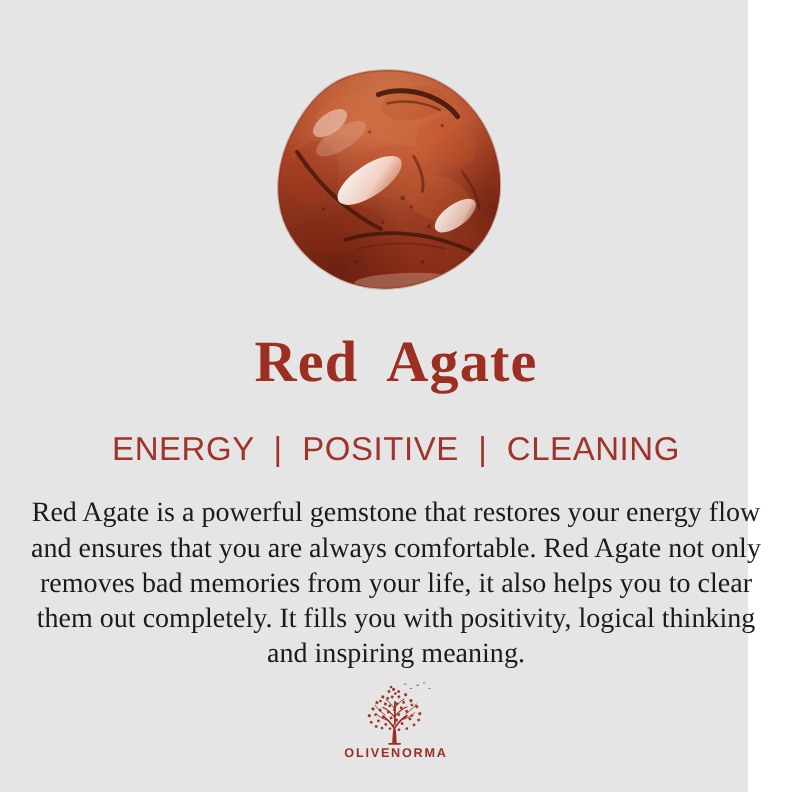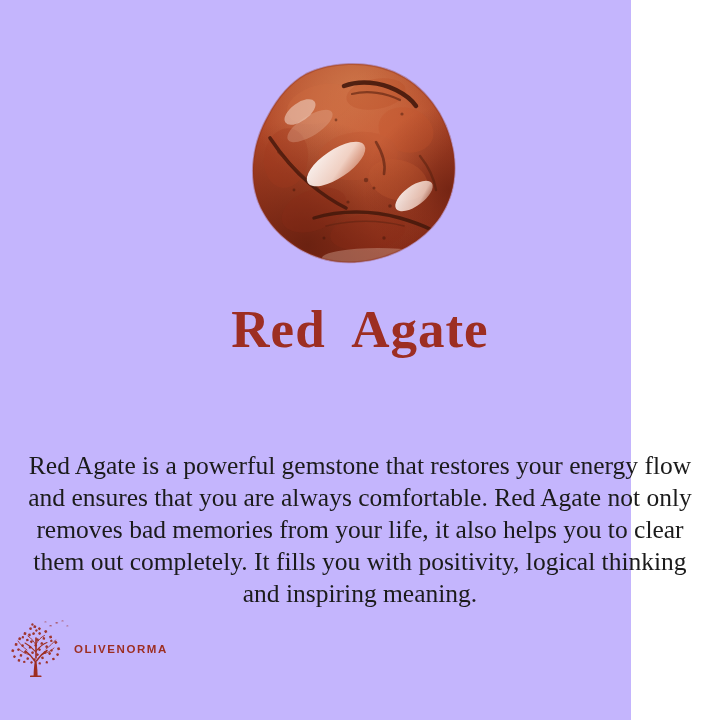--- a/index.html
+++ b/index.html
@@ -9,23 +9,23 @@
   }
   body {
     width: 720px;
     height: 720px;
     overflow: hidden;
     font-family: "Liberation Serif", serif;
     -webkit-font-smoothing: antialiased;
   }
   .card {
     position: relative;
-    width: 631px;
+    width: 680px;
     height: 720px;
-    background: #c4b5fd;
+    background: #e5e5e5;
     box-sizing: border-box;
   }
 
   
   .stone-area {
     position: absolute;
     left: 0;
     top: 0;
     width: 720px;
     height: 285px;
@@ -84,21 +84,21 @@
     color: #1b1b1b;
   }
 
   
   .brand {
     position: absolute;
     left: 0;
     top: 618px;
     width: 720px;
     display: flex;
-    flex-direction: row;
+    flex-direction: column;
     align-items: center;
   }
   .brand-mark { width: 74px; height: 60px; display: block; }
   .brand-name {
     margin-top: 1px;
     font-family: "Liberation Sans", sans-serif;
     font-weight: bold;
     font-size: 11.5px;
     letter-spacing: 1.6px;
     color: #9d2e22;
@@ -223,20 +223,21 @@
         <path d="M58 14 C82 2 118 0 146 12 C176 25 199 55 205 90
                  C211 124 200 154 177 174 C152 196 116 206 85 201
                  C55 196 27 176 13 148 C0 121 3 86 20 56
                  C30 37 42 23 58 14 Z" fill="none" stroke="#8c2e1a" stroke-width="2" opacity="0.35"></path>
       </svg>
     </div>
   </div>
 
   <div class="title">Red  Agate</div>
 
+  <div class="subtitle">ENERGY  |  POSITIVE  |  CLEANING</div>
 
   <div class="desc">Red Agate is a powerful gemstone that restores your energy flow and ensures that you are always comfortable. Red Agate not only removes bad memories from your life, it also helps you to clear them out completely. It fills you with positivity, logical thinking and inspiring meaning.</div>
 
   <div class="brand">
     <svg class="brand-mark" viewBox="0 0 74 60" xmlns="http://www.w3.org/2000/svg">
       <g fill="#9d2e22">
 
         <path d="M35.2 58 L33.6 58 C33.6 54 34 49 34.6 44 L36.6 44
                  C37.2 49 37.6 54 37.6 58 Z"></path>
         <rect x="30" y="57.4" width="11.5" height="1.6" rx="0.6"></rect>

